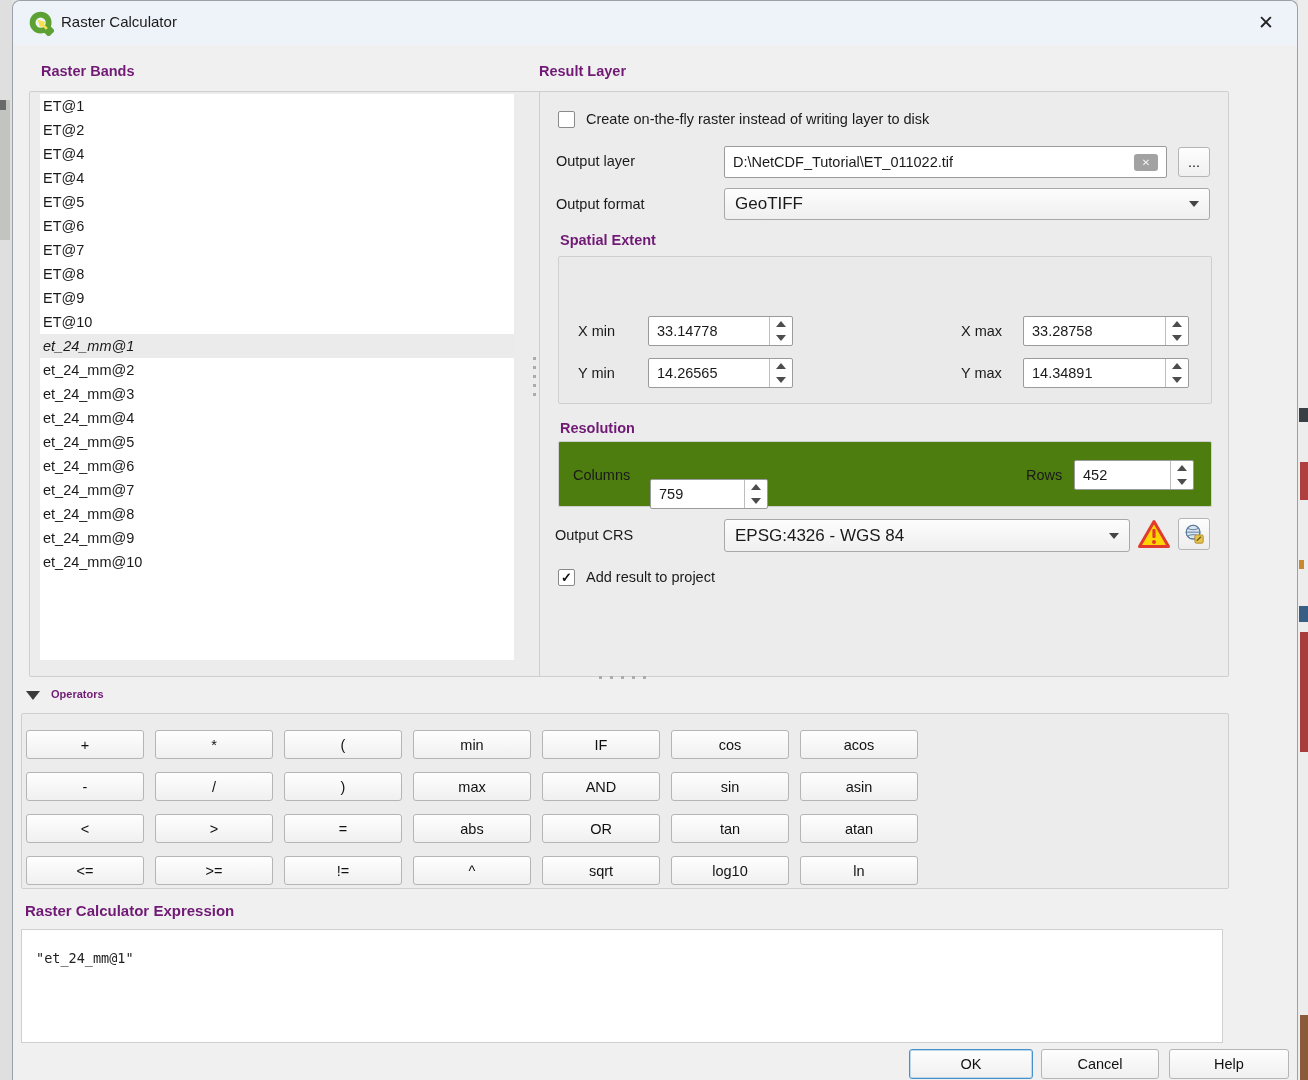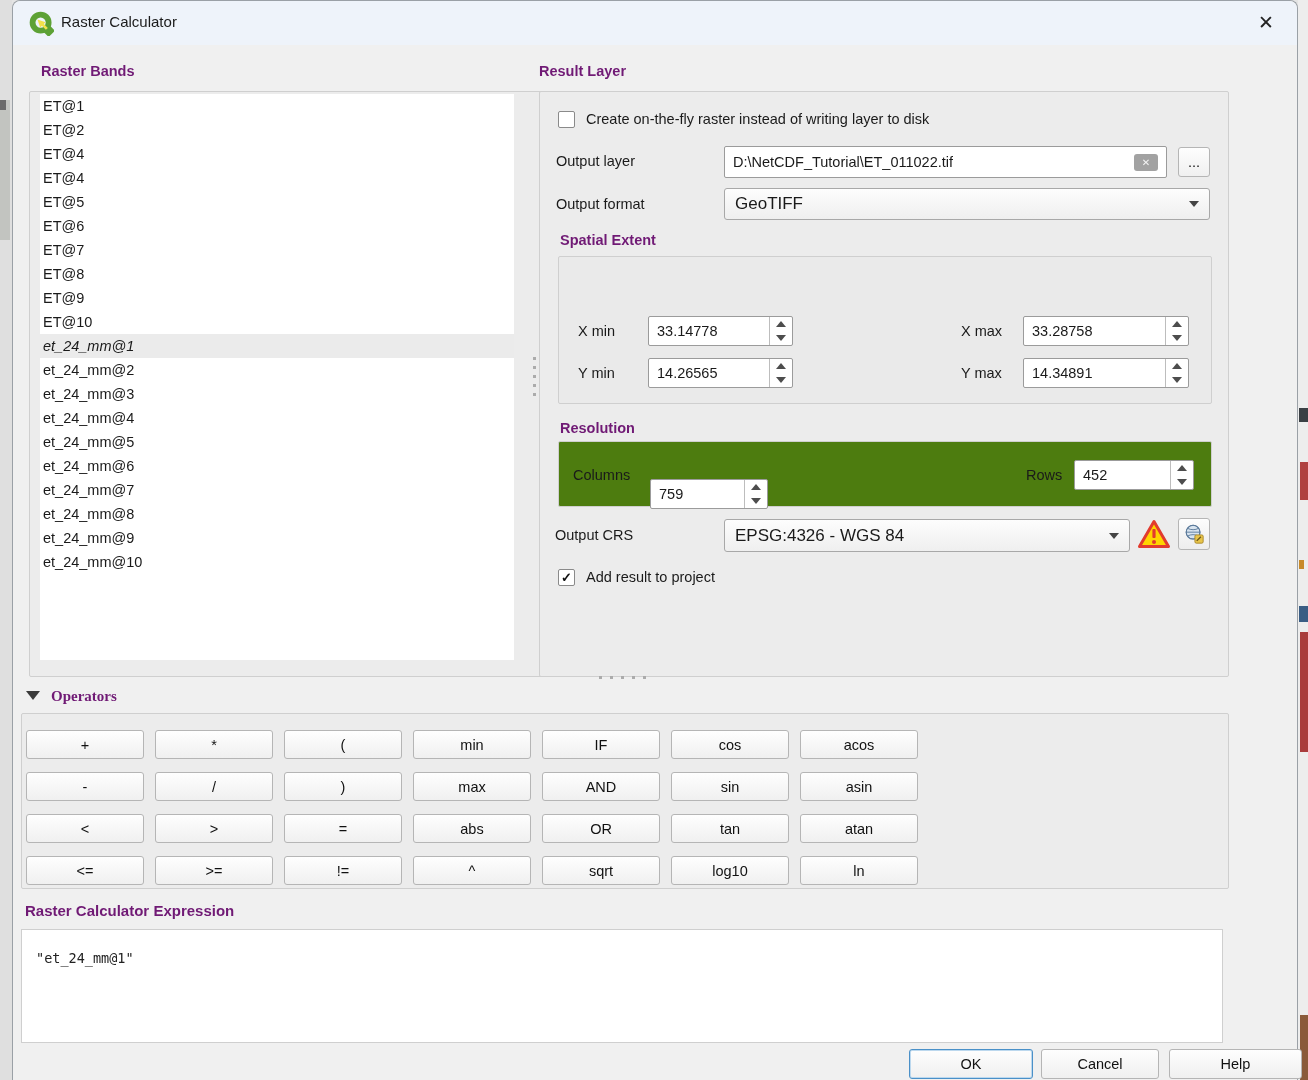--- a/index.html
+++ b/index.html
@@ -263,21 +263,21 @@
 
   <div class="abs" style="left:586px;top:674px;width:50px;height:6px;cursor:row-resize;">
     <span class="grip-dot" style="left:0;top:1px;"></span>
     <span class="grip-dot" style="left:11px;top:1px;"></span>
     <span class="grip-dot" style="left:22px;top:1px;"></span>
     <span class="grip-dot" style="left:33px;top:1px;"></span>
     <span class="grip-dot" style="left:44px;top:1px;"></span>
   </div>
 
   <div class="collapse-tri" style="left:13px;top:690px;"></div>
-  <div class="hdr abs" style="left:38px;top:687px;font-size:15px;font-family:Liberation Serif, serif;">Operators</div>
+  <div class="hdr abs" style="left:38px;top:687px;font-size:11px;">Operators</div>
   <div class="frame" style="left:8px;top:712px;width:1208px;height:176px;">
     <div class="op-grid" style="left:4px;top:16px;">
         <button class="op-btn">+</button>
         <button class="op-btn">*</button>
         <button class="op-btn">(</button>
         <button class="op-btn">min</button>
         <button class="op-btn">IF</button>
         <button class="op-btn">cos</button>
         <button class="op-btn">acos</button>
         <button class="op-btn">-</button>
@@ -302,15 +302,15 @@
         <button class="op-btn">log10</button>
         <button class="op-btn">ln</button>
       </div>
   </div>
 
   <div class="hdr abs" style="left:12px;top:901px;font-size:15px;">Raster Calculator Expression</div>
   <div class="expr-box" style="left:8px;top:928px;width:1202px;height:114px;">"et_24_mm@1"</div>
 
   <div class="btn default" style="left:896px;top:1048px;width:124px;height:30px;">OK</div>
   <div class="btn" style="left:1028px;top:1048px;width:118px;height:30px;">Cancel</div>
-  <div class="btn" style="left:1156px;top:1048px;width:133px;height:30px;">Help</div>
+  <div class="btn" style="left:1156px;top:1048px;width:120px;height:30px;">Help</div>
 
 </div>
 
 </body></html>

